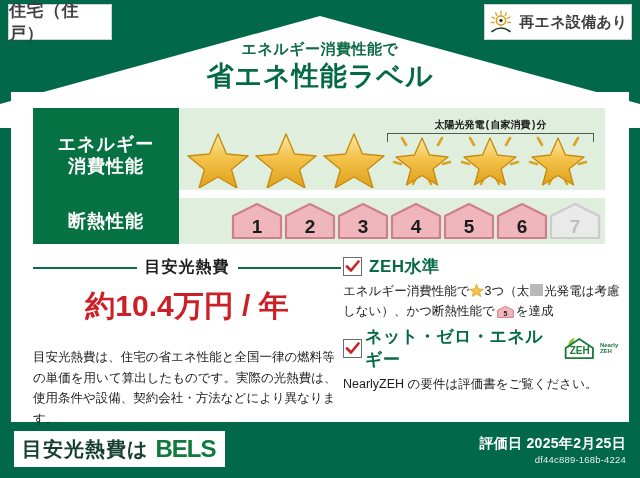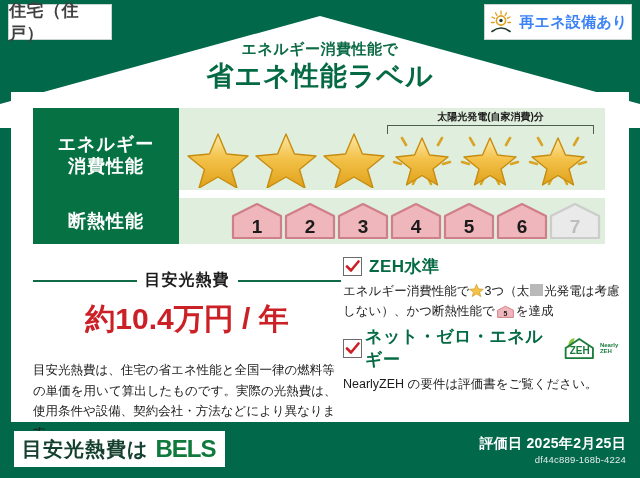--- a/index.html
+++ b/index.html
@@ -33,21 +33,21 @@
     font-size: 17px; font-weight: 700; color: #404040;
     letter-spacing: .5px;
   }
   #badge-renewable {
     right: 8px; top: 4px;
     width: 148px; height: 36px;
     border: 1px solid #c9d6cf;
     gap: 5px;
   }
   #badge-renewable .txt {
-    font-size: 15px; font-weight: 700; color: #3b82f6;
+    font-size: 15px; font-weight: 700; color: #404040;
     letter-spacing: .3px;
   }
 
   
   #roof {
     position: absolute; left: 0; top: 0; width: 640px; height: 128px;
     z-index: 1;
   }
   #title-block {
     position: absolute; left: 0; top: 40px; width: 640px;
@@ -82,21 +82,21 @@
   .row-value {
     background: #dfeedd;
     position: relative;
   }
 
   
   #row-energy { top: 16px; }
   #row-energy .row-label { width: 146px; height: 94px; font-size: 18px; }
   #row-energy .row-value { width: 426px; height: 82px; }
   #solar-bracket-wrap {
-    position: absolute; left: 204px; top: 2px; width: 215px; height: 26px;
+    position: absolute; left: 204px; top: 10px; width: 215px; height: 26px; font-family: Liberation Mono, monospace;
   }
   #solar-bracket-label {
     position: absolute; left: 0; top: 0; width: 215px;
     text-align: center; font-size: 10px; font-weight: 700; color: #1b1b1b;
     letter-spacing: 0px;
   }
   #solar-bracket-line {
     position: absolute; left: 4px; top: 15px; width: 207px; height: 9px;
     border: 1px solid #4a5f52; border-bottom: none;
   }
@@ -114,21 +114,21 @@
     display: flex; align-items: flex-end; gap: 1px;
   }
 
   
   #lower { position: absolute; left: 0; top: 163px; width: 618px; display: flex; }
   #lower-left { width: 330px; padding-left: 22px; }
   #lower-right { width: 288px; padding-left: 2px; }
 
   #cost-head {
     display: flex; align-items: center; gap: 8px;
-    margin-top: 15px;
+    margin-top: 2px;
   }
   #cost-head .rule { flex: 1; height: 2px; background: #0f6b46; }
   #cost-head .txt {
     font-size: 16px; font-weight: 700; color: #1b1b1b; letter-spacing: 1px;
   }
   #cost-value {
     text-align: center; margin-top: 8px;
     font-size: 30px; font-weight: 700; color: #cc2027;
     letter-spacing: 0px;
   }

